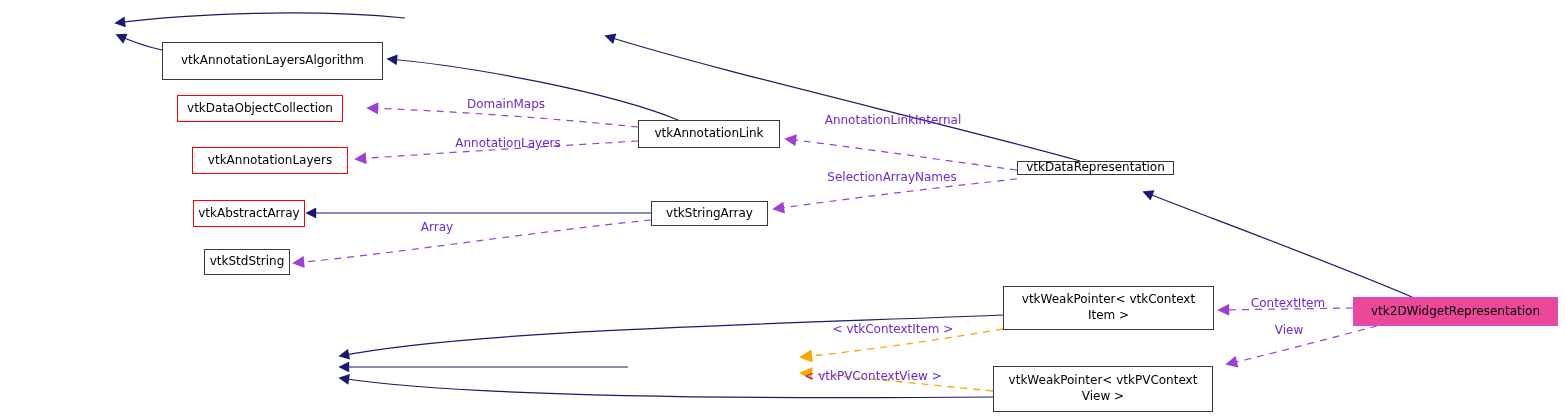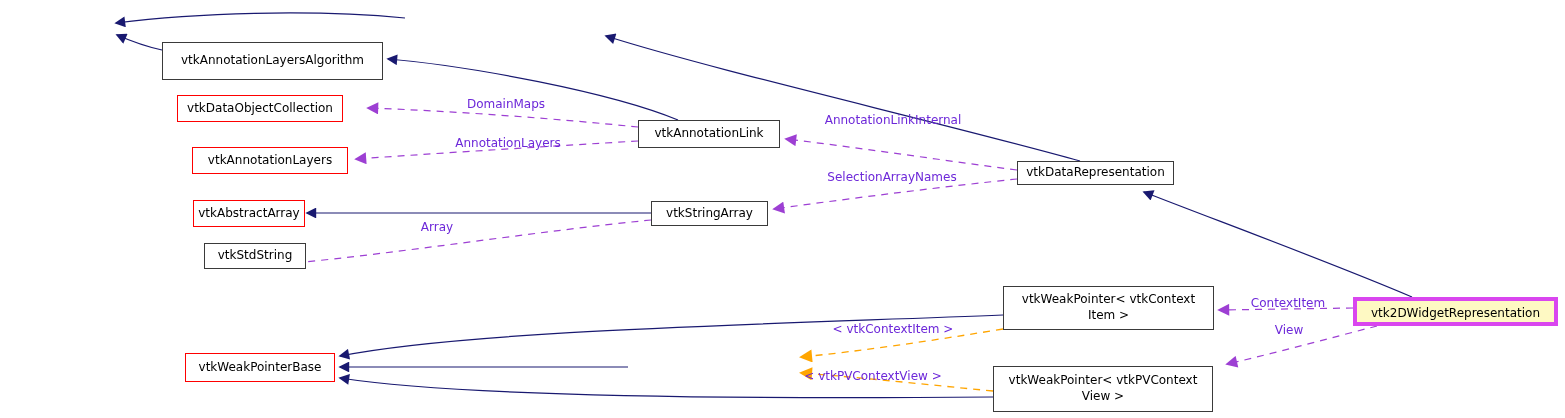--- a/index.html
+++ b/index.html
@@ -21,21 +21,21 @@
     line-height:1.3;
     display:flex;
     flex-direction:column;
     align-items:center;
     justify-content:center;
     text-align:center;
     white-space:nowrap;
     cursor:pointer;
   }
   .node.truncated{border:1.5px solid #fe0000;}
-  .node.current{background:#fef9c3;border:4px solid #d946ef;cursor:default;justify-content:flex-end;}
+  .node.current{background:#ec4899;border:1px solid #d946ef;cursor:default;}
   .edge-label{
     position:absolute;
     font-size:12px;
     color:#6d28d9;
     white-space:nowrap;
     transform:translateX(-50%);
     line-height:1;
   }
 </style>
 </head>
@@ -103,36 +103,33 @@
   </div>
 
   <div class="node truncated" style="left:193px;top:200px;width:112px;height:27px">
     <span>vtkAbstractArray</span>
   </div>
 
   <div class="node" style="left:651px;top:201px;width:117px;height:25px">
     <span>vtkStringArray</span>
   </div>
 
-  <div class="node" style="left:204px;top:243px;width:102px;height:26px">
+  <div class="node" style="left:204px;top:249px;width:86px;height:26px">
     <span>vtkStdString</span>
   </div>
 
-  <div class="node" style="left:1017px;top:161px;width:157px;height:24px">
+  <div class="node" style="left:1017px;top:161px;width:157px;height:14px">
     <span>vtkDataRepresentation</span>
   </div>
 
   <div class="node" style="left:1003px;top:286px;width:211px;height:44px">
     <span>vtkWeakPointer&lt; vtkContext</span>
     <span>Item &gt;</span>
   </div>
 
-  <div class="node truncated" style="left:185px;top:353px;width:150px;height:29px">
-    <span>vtkWeakPointerBase</span>
-  </div>
 
 
   <div class="node" style="left:993px;top:366px;width:220px;height:46px">
     <span>vtkWeakPointer&lt; vtkPVContext</span>
     <span>View &gt;</span>
   </div>
 
   <div class="node current" style="left:1353px;top:297px;width:205px;height:29px">
     <span>vtk2DWidgetRepresentation</span>
   </div>

